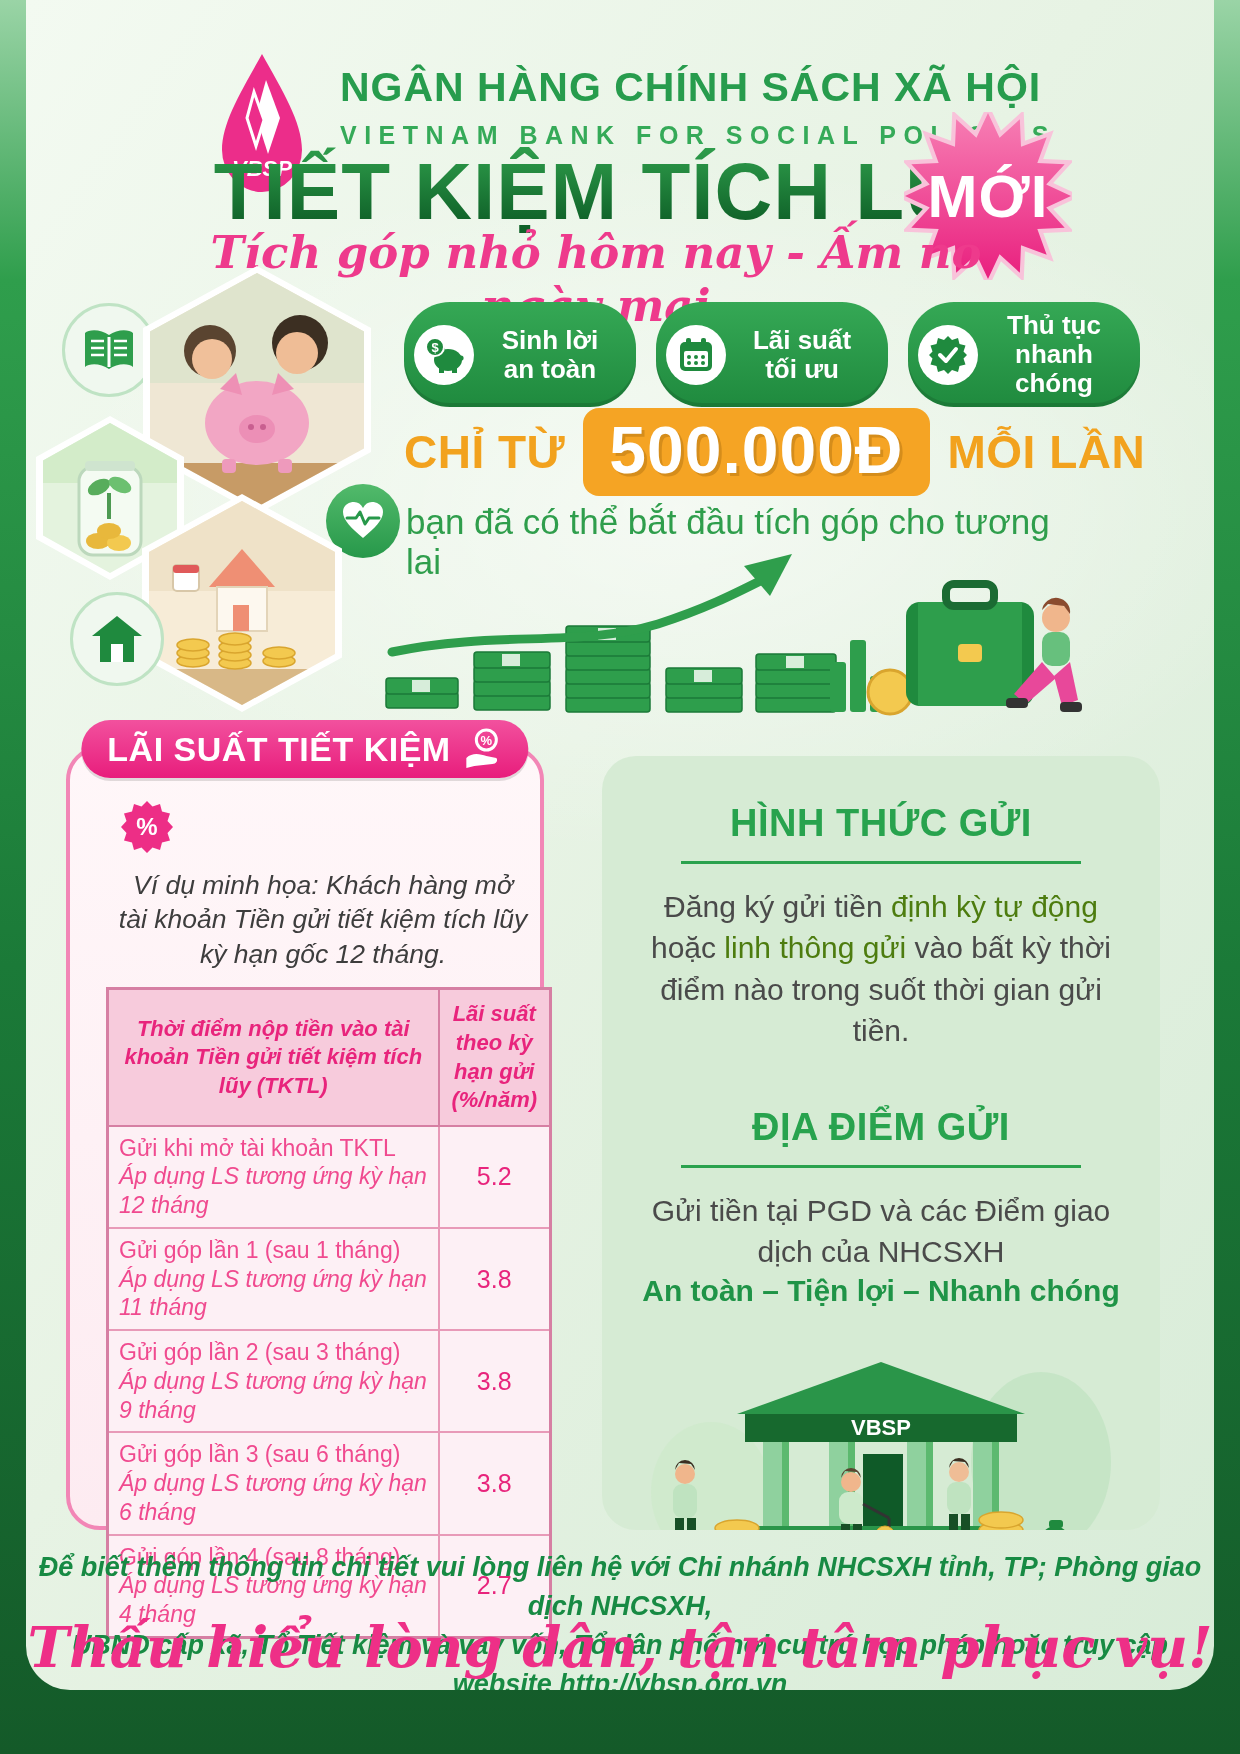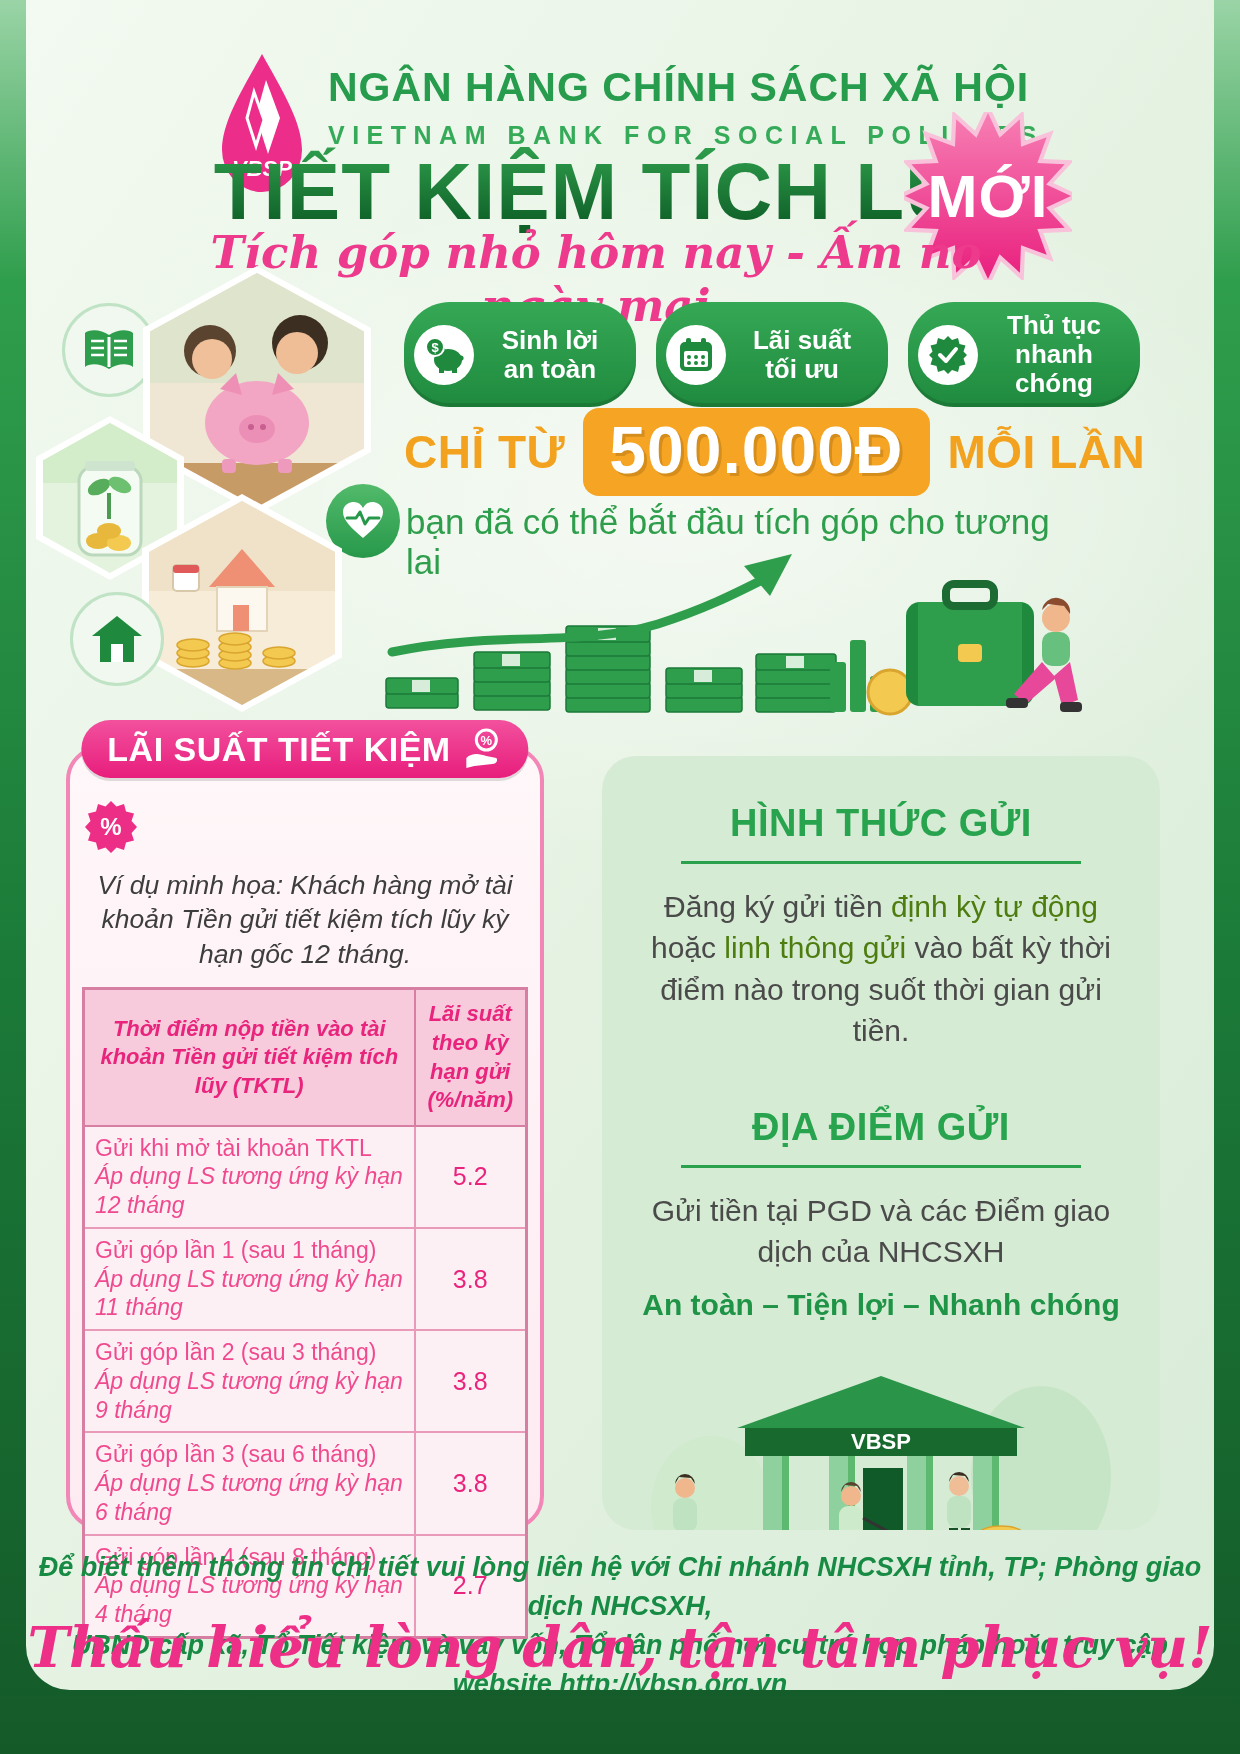--- a/index.html
+++ b/index.html
@@ -8,21 +8,21 @@
   .poster { position:relative; width:1240px; height:1754px; overflow:hidden;
     background:linear-gradient(180deg,#9ad4a6 0%,#2f9e4c 16%,#1b7a38 55%,#145a29 100%); }
   .content { position:absolute; left:26px; top:0; width:1188px; height:1690px;
     border-radius:0 0 44px 44px; overflow:hidden;
     background:
       radial-gradient(ellipse 900px 500px at 55% 30%, rgba(255,255,255,0.55), rgba(255,255,255,0) 70%),
       linear-gradient(125deg,#f3faf1 0%,#e7f3e4 45%,#d8ecd8 100%);
   }
 
   
-  .brand-row { position:absolute; left:188px; top:50px; display:flex; gap:18px; align-items:flex-start;justify-content:space-between; }
+  .brand-row { position:absolute; left:188px; top:50px; display:flex; gap:30px; align-items:flex-start;justify-content:space-between; }
   .logo-svg { width:96px; height:150px; }
   .brand-names { padding-top:14px; }
   .brand-vi { font-size:41px; font-weight:bold; color:#279c4d; letter-spacing:1px; }
   .brand-en { margin-top:10px; font-size:25px; font-weight:bold; color:#35aa58; letter-spacing:7.5px; }
   .main-title { position:absolute; left:180px; top:146px; width:820px; text-align:center;
     font-size:80px; font-weight:bold; letter-spacing:1px;
     background:linear-gradient(180deg,#2f9e4c 0%,#0f6128 85%);
     -webkit-background-clip:text; background-clip:text; color:transparent; }
   .badge-new { position:absolute; left:878px; top:112px; width:168px; height:168px; }
   .badge-new svg { position:absolute; inset:0; }
@@ -59,21 +59,21 @@
     color:#ffffff; font-size:66px; font-weight:bold; letter-spacing:1px;
     text-shadow:3px 3px 0 rgba(120,70,0,0.25); }
   .offer-desc { position:absolute; left:380px; top:502px; width:680px;
     font-size:35px; color:#2f9e4c; }
 
   
   .growth { position:absolute; left:352px; top:544px; }
 
   
   .panel-pink { position:absolute; left:40px; top:746px; width:478px; height:784px;
-    background:linear-gradient(180deg,#fff7f9,#fdebf1); border:4px solid #f286b6; border-radius:34px; }
+    background:linear-gradient(180deg,#fff7f9,#fdebf1); border:4px solid #f286b6; border-radius:34px;padding-left:36px; }
   .panel-pink-header { position:absolute; left:50%; top:-30px; transform:translateX(-50%);
     display:flex; align-items:center; gap:10px; white-space:nowrap;
     background:linear-gradient(180deg,#f2519e,#e81d7c); border-radius:40px; padding:8px 26px;
     box-shadow:0 3px 0 rgba(0,0,0,0.12); }
   .panel-pink-header .hdr-label { color:#ffffff; font-weight:bold; font-size:34px; letter-spacing:0.5px; }
   .intro-row { display:flex; gap:12px; padding:40px 18px 0 14px; }
   .intro-row .rosette { flex:none; margin-top:10px; }
   .intro-text { font-size:27.5px; color:#454545; line-height:1.28; }
   .example-text { margin-top:14px; padding:0 10px; text-align:center;
     font-size:26.5px; font-style:italic; color:#3d3d3d; line-height:1.3; }
@@ -87,21 +87,21 @@
   td.cell-rate { text-align:center; font-size:25px; color:#e8247c; width:104px; }
 
   
   .panel-green { position:absolute; left:576px; top:756px; width:558px; height:774px;
     background:#d6ebd4; border-radius:34px; overflow:hidden; }
   .pg-title { margin-top:46px; text-align:center; font-size:38px; font-weight:bold; color:#28a34e; letter-spacing:0.5px; }
   .pg-title.second { margin-top:54px; }
   .pg-divider { width:400px; height:3px; background:#2aa24d; margin:16px auto 22px; }
   .pg-text { padding:0 26px; text-align:center; font-size:30px; color:#4a4a4a; line-height:1.38; }
   .pg-text .g { color:#4d7c0f; font-weight:normal; }
-  .pg-highlight { margin-top:16px; text-align:center; font-size:30px; font-weight:bold; color:#1f9447; }
+  .pg-highlight { margin-top:2px; text-align:center; font-size:30px; font-weight:bold; color:#1f9447; }
   .bank-illu { display:block; margin:14px auto 0; }
 
   
   .footer-info { position:absolute; left:0; top:1548px; width:100%; text-align:center;
     font-size:27px; font-style:italic; font-weight:bold; color:#178a43; line-height:1.45; }
   .footer-info a { color:#178a43; }
   .slogan { position:absolute; left:0; top:1614px; width:100%; text-align:center;
     font-family:"DejaVu Serif", serif; font-style:italic; font-weight:bold;
     font-size:56px; color:#ee2f87; }
 </style>

